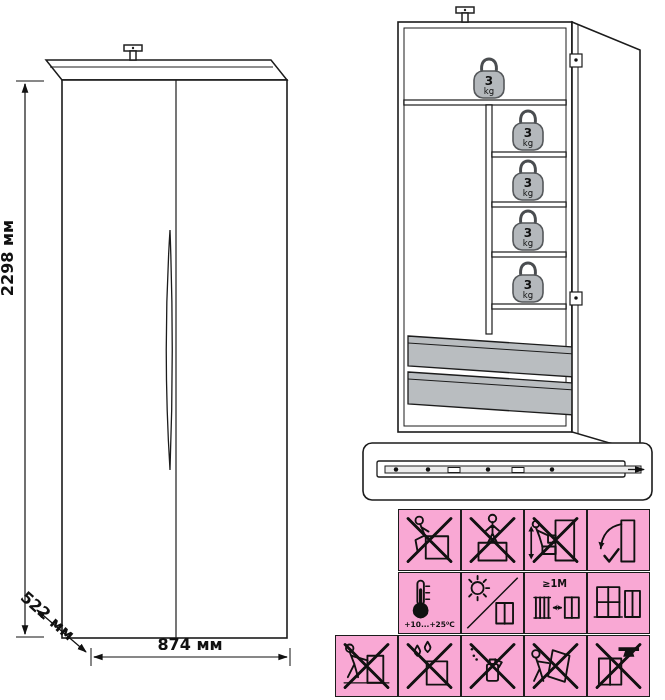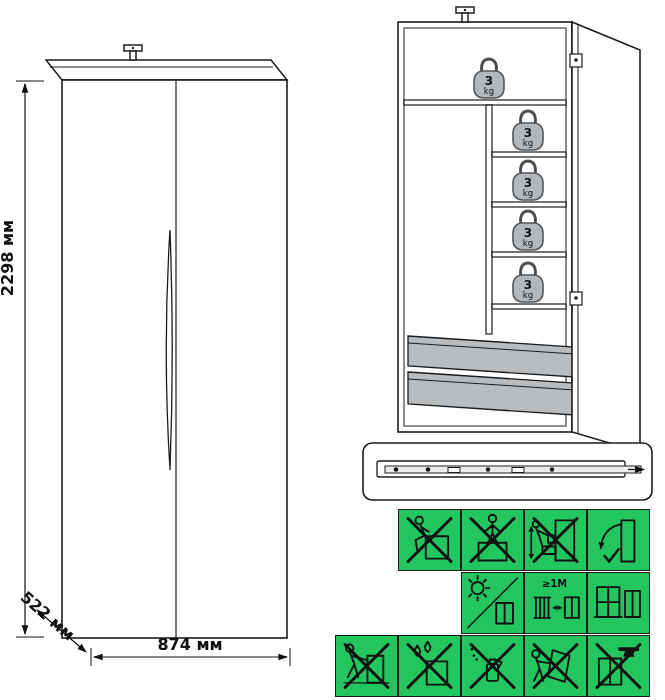--- a/index.html
+++ b/index.html
@@ -1,20 +1,20 @@
 <!DOCTYPE html>
 <html><head>
 <meta charset="utf-8">
 <style>
   *{box-sizing:border-box}
   body{margin:0;background:#ffffff}
   .sheet{position:relative;width:665px;height:700px;background:#fff;overflow:hidden;
          font-family:"DejaVu Sans","Liberation Sans",sans-serif}
   .drawing{position:absolute;left:0;top:0}
-  .cell{position:absolute;width:63px;height:62px;border:1.8px solid #1c1c1c;background:#22c55e;
+  .cell{position:absolute;width:63px;height:62px;border:1.8px solid #1c1c1c;background:#f9a8d4;
         display:flex;align-items:center;justify-content:center}
   .cell svg{display:block}
   text{font-family:"DejaVu Sans","Liberation Sans",sans-serif;fill:#111}
   .dim{font-weight:bold;font-size:16px;fill:#111}
   .ico{stroke:#111;stroke-width:2;fill:none;stroke-linecap:round;stroke-linejoin:round}
   .xmark{stroke:#111;stroke-width:3.2;fill:none;stroke-linecap:round}
 </style>
 </head>
 <body>
 
@@ -149,20 +149,31 @@
     <svg width="57" height="56" viewBox="0 0 60 60">
       <g class="ico">
         <rect x="33" y="9" width="14" height="44"></rect>
         <path d="M33 13 Q13 17 11 39"></path>
         <path d="M15 47 l5 6 l10 -13" stroke-width="2.6"></path>
       </g>
       <path d="M11 39 l-2.5 -7 l6.5 1.5 z" fill="#111" stroke="none"></path>
     </svg>
   </div>
 
+  <div class="cell" style="left:398px;top:572px">
+    <svg width="57" height="56" viewBox="0 0 60 60">
+      <g class="ico">
+        <rect x="17" y="6" width="7" height="26" rx="3.5"></rect>
+        <circle cx="20.5" cy="38" r="7.5" fill="#111"></circle>
+        <path d="M20.5 16 L20.5 34" stroke-width="3.5"></path>
+        <path d="M26 12 h4 M26 19 h4 M26 26 h4" stroke-width="1.6"></path>
+      </g>
+      <text x="30" y="56" text-anchor="middle" font-size="8" font-weight="bold">+10...+25⁰C</text>
+    </svg>
+  </div>
   <div class="cell" style="left:461px;top:572px">
     <svg width="57" height="56" viewBox="0 0 60 60">
       <g class="ico">
         <circle cx="14" cy="14" r="6.5"></circle>
         <path d="M14 4.5 L14 1 M23 14 L26.5 14 M20.5 7.5 L23 5 M20.5 20.5 L23 23 M7.5 7.5 L5 5 M7.5 20.5 L5 23 M14 23.5 L14 27"></path>
         <rect x="34" y="30" width="18" height="22"></rect>
         <path d="M43 30 L43 52"></path>
       </g>
       <path d="M3 57 L57 3" stroke="#111" stroke-width="1.6"></path>
     </svg>

